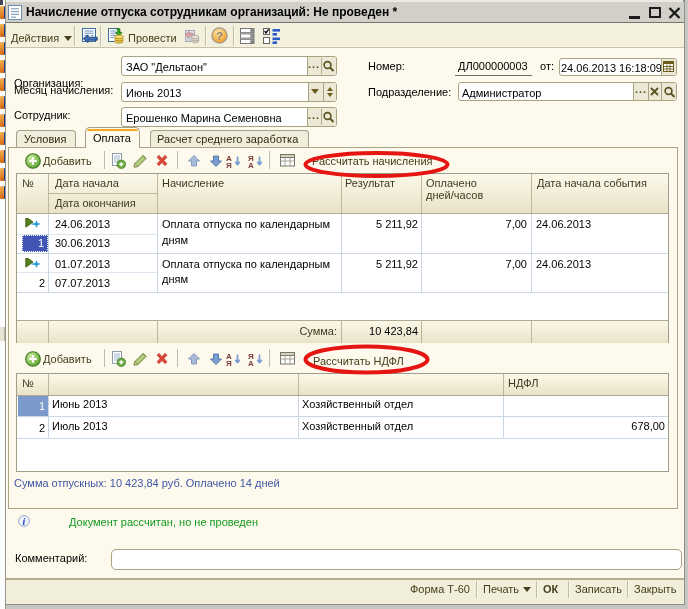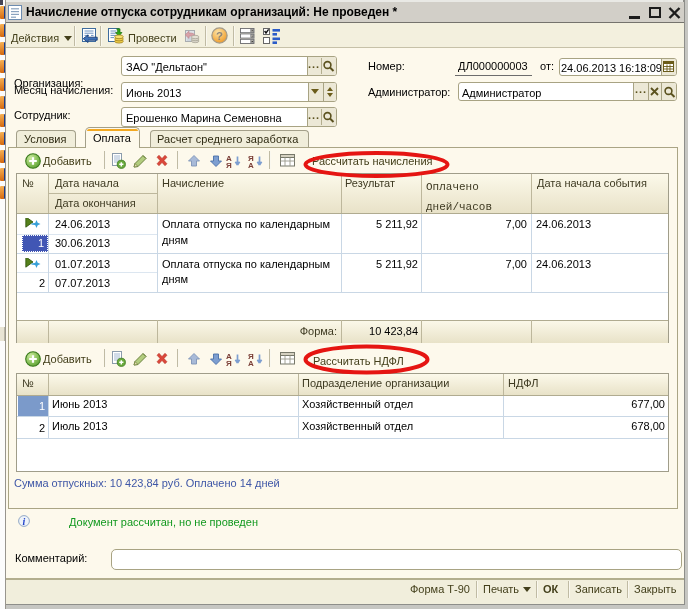--- a/index.html
+++ b/index.html
@@ -167,21 +167,21 @@
 <div class="lbl" style="left:540px;top:59px;">от:</div>
 <div class="fld" style="left:559px;top:58px;width:118px;height:18px;"></div>
 <div class="fldtx" style="left:561px;top:61px;">24.06.2013 16:18:09</div>
 <div class="btnface" style="left:661px;top:59px;width:15px;height:16px;border-left:1px solid #a8a383;border-radius:0 2px 2px 0;"></div>
 <svg class="abs" style="left:663px;top:61px;" width="12" height="12" viewBox="0 0 12 12">
  <rect x="0.5" y="0.5" width="10" height="10" fill="#fff" stroke="#6b5c1a" stroke-width="1"></rect>
  <rect x="1" y="1" width="9" height="2" fill="#6b5c1a"></rect>
  <path d="M1 5.5 H10 M1 8 H10 M4 3.5 V10 M7 3.5 V10" stroke="#6b5c1a" stroke-width="0.9"></path>
 </svg>
 
-<div class="lbl" style="left:368px;top:85px;">Администратор:</div>
+<div class="lbl" style="left:368px;top:85px;">Подразделение:</div>
 <div class="fld" style="left:458px;top:82px;width:219px;height:19px;"></div>
 <div class="fldtx" style="left:462px;top:86px;">Администратор</div>
 <div class="btnface" style="left:633px;top:83px;width:15px;height:17px;border-left:1px solid #a8a383;"></div>
 <div class="abs olv" style="left:635px;top:83px;font-weight:bold;letter-spacing:1px;">...</div>
 <div class="btnface" style="left:648px;top:83px;width:13px;height:17px;border-left:1px solid #a8a383;"></div>
 <svg class="abs" style="left:650px;top:87px;" width="9" height="9" viewBox="0 0 9 9">
     <path d="M1 1 L8 8 M8 1 L1 8" stroke="#5b521f" stroke-width="1.8"></path>
   </svg>
 <div class="btnface" style="left:661px;top:83px;width:15px;height:17px;border-left:1px solid #a8a383;border-radius:0 2px 2px 0;"></div>
 <svg class="abs" style="left:663px;top:86px;" width="14" height="13" viewBox="0 0 14 13">
@@ -294,21 +294,21 @@
  <div class="vline" style="left:31px;top:0;height:39px;background:#bdb79c;"></div>
  <div class="vline" style="left:140px;top:0;height:39px;background:#bdb79c;"></div>
  <div class="vline" style="left:324px;top:0;height:39px;background:#bdb79c;"></div>
  <div class="vline" style="left:404px;top:0;height:39px;background:#bdb79c;"></div>
  <div class="vline" style="left:514px;top:0;height:39px;background:#bdb79c;"></div>
  <div class="hdrtx" style="left:5px;top:3px;">№</div>
  <div class="hdrtx" style="left:38px;top:3px;">Дата начала</div>
  <div class="hdrtx" style="left:38px;top:23px;">Дата окончания</div>
  <div class="hdrtx" style="left:145px;top:3px;">Начисление</div>
  <div class="hdrtx" style="left:328px;top:3px;">Результат</div>
- <div class="hdrtx" style="left:409px;top:3px;line-height:20px;font-family:Liberation Mono, monospace;">Оплачено<br>дней/часов</div>
+ <div class="hdrtx" style="left:409px;top:3px;line-height:12px;">Оплачено<br>дней/часов</div>
  <div class="hdrtx" style="left:520px;top:3px;">Дата начала события</div>
 
  <div class="abs" style="left:0;top:59.5px;width:140px;height:1px;background:#dce6f0;"></div>
  <div class="abs" style="left:0;top:79px;width:651px;height:1px;background:#c9d7e5;"></div>
  <div class="abs" style="left:0;top:98px;width:140px;height:1px;background:#dce6f0;"></div>
  <div class="abs" style="left:0;top:117.5px;width:651px;height:1px;background:#c9d7e5;"></div>
  <div class="vline" style="left:31px;top:40px;height:78px;background:#c9d7e5;"></div>
  <div class="vline" style="left:140px;top:40px;height:78px;background:#c9d7e5;"></div>
  <div class="vline" style="left:324px;top:40px;height:78px;background:#c9d7e5;"></div>
  <div class="vline" style="left:404px;top:40px;height:78px;background:#c9d7e5;"></div>
@@ -335,21 +335,21 @@
  <div class="celltx" style="left:519px;top:82.5px;">24.06.2013</div>
  <div class="rnum" style="left:0;top:101.5px;width:28px;">2</div>
  <div class="celltx" style="left:38px;top:101.5px;">07.07.2013</div>
 
  <div class="abs" style="left:0;top:146px;width:651px;height:23px;background:linear-gradient(#fbf8e9,#e8e2c8);border-top:1px solid #b0ab90;box-sizing:border-box;"></div>
  <div class="vline" style="left:31px;top:146px;height:23px;background:#bdb79c;"></div>
  <div class="vline" style="left:140px;top:146px;height:23px;background:#bdb79c;"></div>
  <div class="vline" style="left:324px;top:146px;height:23px;background:#bdb79c;"></div>
  <div class="vline" style="left:404px;top:146px;height:23px;background:#bdb79c;"></div>
  <div class="vline" style="left:514px;top:146px;height:23px;background:#bdb79c;"></div>
- <div class="rnum" style="left:240px;top:150px;width:80px;color:#3e3a22;">Форма:</div>
+ <div class="rnum" style="left:240px;top:150px;width:80px;color:#3e3a22;">Сумма:</div>
  <div class="rnum" style="left:328px;top:150px;width:73px;">10 423,84</div>
 </div>
 
 <svg class="abs" style="left:25px;top:351px;" width="16" height="16">
     <use href="#s-add"></use>
   </svg>
 <div class="tbtx" style="left:43px;top:352px;"><u>Д</u>обавить</div>
 <div class="vsep" style="left:104px;top:349px;height:18px;"></div>
 <svg class="abs" style="left:110px;top:351px;" width="16" height="16">
     <use href="#s-copy"></use>
@@ -378,33 +378,31 @@
     <use href="#s-grid"></use>
   </svg>
 <div class="tbtx" style="left:313px;top:354px;">Рассчитать НДФЛ</div>
 
 <div class="abs" style="left:16px;top:373px;width:653px;height:99px;border:1px solid #a09d8a;box-sizing:border-box;background:#fff;">
  <div class="abs" style="left:0;top:0;width:651px;height:21px;background:linear-gradient(#fcf9ea,#e8e2c8);border-bottom:1px solid #b0ab90;box-sizing:content-box;"></div>
  <div class="vline" style="left:31px;top:0;height:21px;background:#bdb79c;"></div>
  <div class="vline" style="left:281px;top:0;height:21px;background:#bdb79c;"></div>
  <div class="vline" style="left:486px;top:0;height:21px;background:#bdb79c;"></div>
  <div class="hdrtx" style="left:5px;top:3px;">№</div>
- <div class="hdrtx" style="left:285px;top:3px;">Подразделение организации</div>
  <div class="hdrtx" style="left:491px;top:3px;">НДФЛ</div>
 
  <div class="abs" style="left:0;top:42px;width:651px;height:1px;background:#c9d7e5;"></div>
  <div class="abs" style="left:0;top:64px;width:651px;height:1px;background:#c9d7e5;"></div>
  <div class="vline" style="left:31px;top:22px;height:42px;background:#c9d7e5;"></div>
  <div class="vline" style="left:281px;top:22px;height:42px;background:#c9d7e5;"></div>
  <div class="vline" style="left:486px;top:22px;height:42px;background:#c9d7e5;"></div>
 
  <div class="abs" style="left:0.5px;top:22px;width:30.5px;height:20px;background:#7b9aca;color:#fff;text-align:right;padding-right:3px;line-height:20px;box-sizing:border-box;">1</div>
  <div class="celltx" style="left:35px;top:23px;">Июнь 2013</div>
  <div class="celltx" style="left:285px;top:23px;">Хозяйственный отдел</div>
- <div class="rnum" style="left:520px;top:23px;width:128px;">677,00</div>
  <div class="rnum" style="left:0;top:47px;width:28px;">2</div>
  <div class="celltx" style="left:35px;top:45px;">Июль 2013</div>
  <div class="celltx" style="left:285px;top:45px;">Хозяйственный отдел</div>
  <div class="rnum" style="left:520px;top:45px;width:128px;">678,00</div>
 </div>
 
 <svg class="abs" style="left:296px;top:144px;" width="164" height="42" viewBox="0 0 164 42">
  <ellipse cx="80.5" cy="20.5" rx="71" ry="11.5" fill="none" stroke="#e51512" stroke-width="4"></ellipse>
 </svg>
 <svg class="abs" style="left:296px;top:339px;" width="144" height="42" viewBox="0 0 144 42">
@@ -415,21 +413,21 @@
 <svg class="abs" style="left:18px;top:515px;" width="12" height="12" viewBox="0 0 12 12">
  <circle cx="6" cy="6" r="5.4" fill="#eef3f9" stroke="#93a9c6"></circle>
  <text x="6" y="9.6" font-family="Liberation Serif,serif" font-size="10" font-style="italic" font-weight="bold" fill="#2244cc" text-anchor="middle">i</text>
 </svg>
 <div class="lbl" style="left:37px;top:515px;color:#12991f;margin-left:32px;">Документ рассчитан, но не проведен</div>
 
 <div class="lbl" style="left:15px;top:551px;">Комментарий:</div>
 <div class="fld" style="left:111px;top:549px;width:571px;height:21px;border-radius:5px;"></div>
 
 <div class="hline" style="left:6px;top:578px;width:678px;height:2px;background:#b3ae8e;"></div>
-<div class="tbtx" style="left:410px;top:582px;">Форма Т-90</div>
+<div class="tbtx" style="left:410px;top:582px;">Форма Т-60</div>
 <div class="vsep" style="left:476px;top:581px;height:17px;"></div>
 <div class="tbtx" style="left:483px;top:582px;">Печать</div>
 <div class="abs" style="left:523px;top:587px;width:0;height:0;border:4px solid transparent;border-top:5px solid #44401c;"></div>
 <div class="vsep" style="left:536px;top:581px;height:17px;"></div>
 <div class="tbtx" style="left:543px;top:582px;font-weight:bold;">ОК</div>
 <div class="vsep" style="left:568px;top:581px;height:17px;"></div>
 <div class="tbtx" style="left:575px;top:582px;">Записать</div>
 <div class="vsep" style="left:627px;top:581px;height:17px;"></div>
 <div class="tbtx" style="left:634px;top:582px;">Закрыть</div>
 

